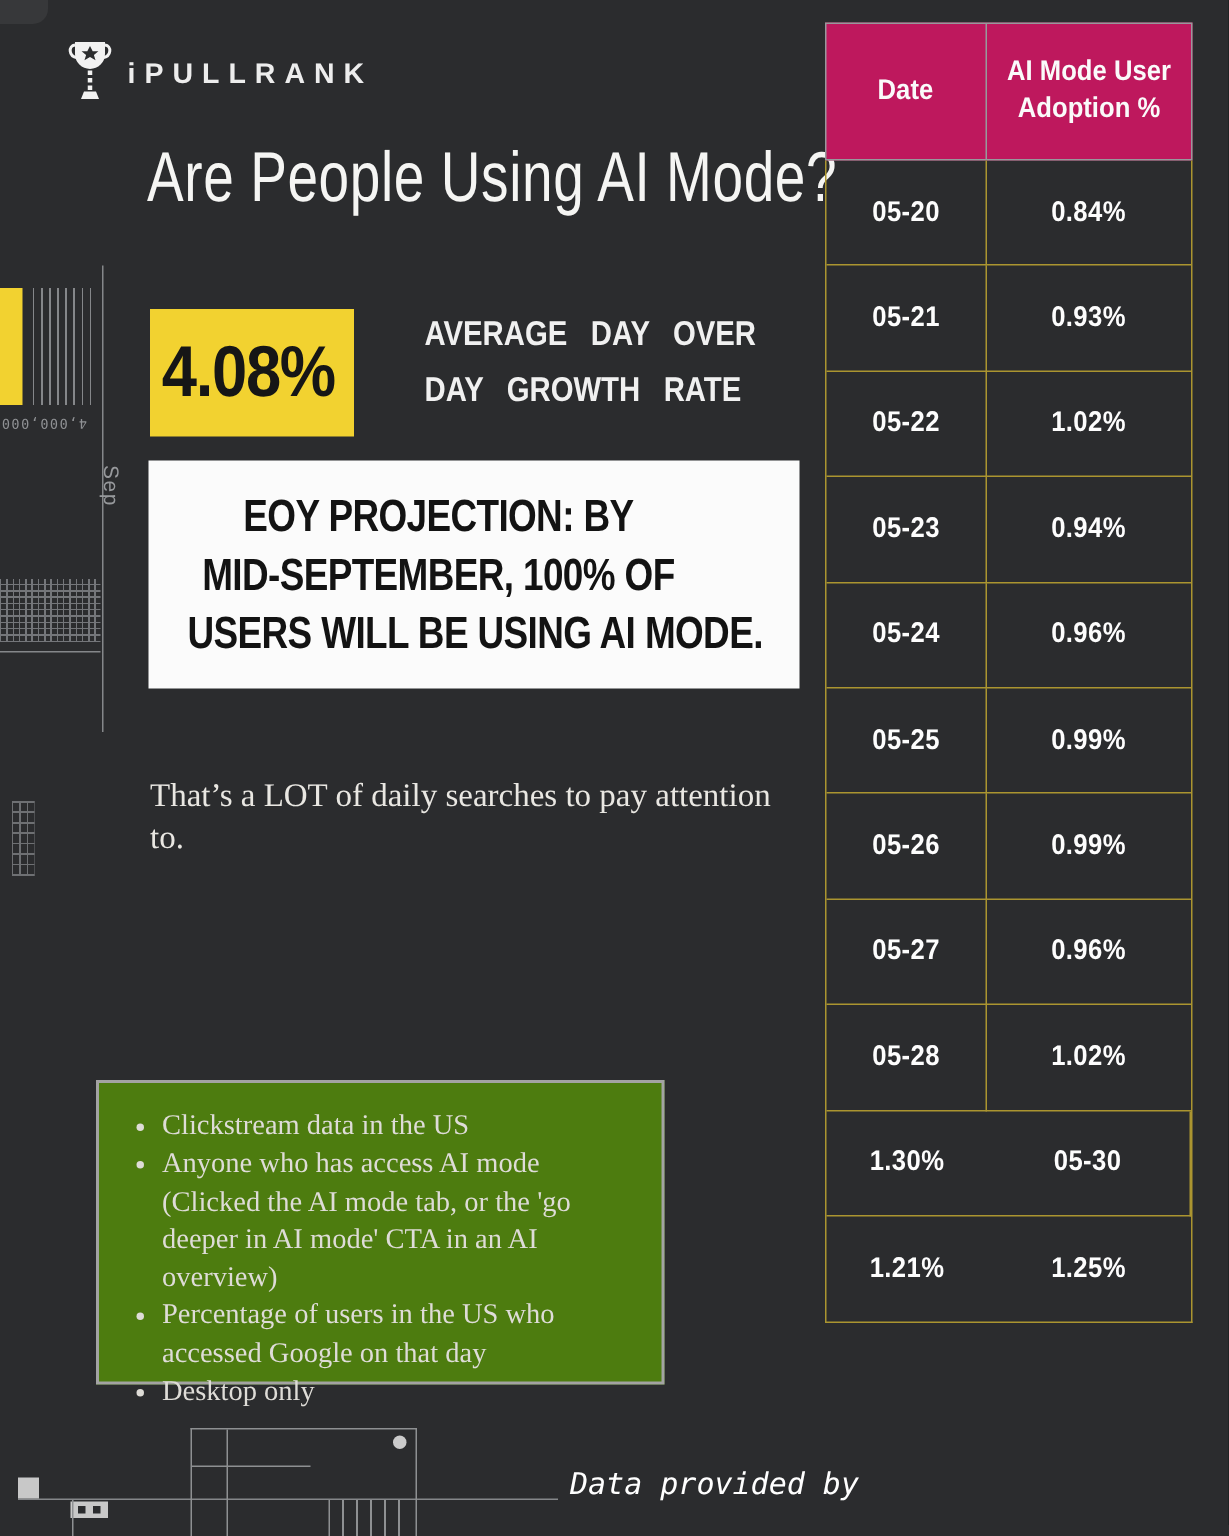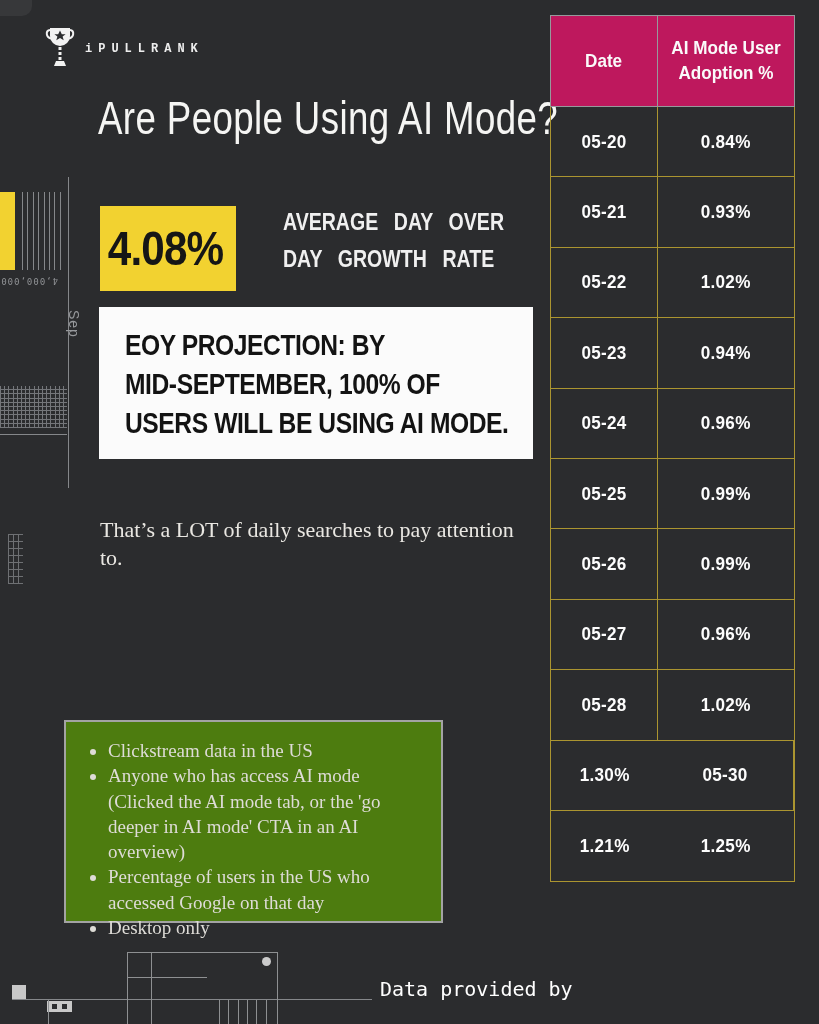--- a/index.html
+++ b/index.html
@@ -35,36 +35,36 @@
   .lite-square{left:12px;top:985px;width:14px;height:14px;background:#c8c8c8;}
   .blocks{left:47px;top:1001px;width:25px;height:11px;background:#c8c8c8;}
   .blocks .hole{position:absolute;width:5px;height:5px;background:#2b2c2e;top:3px;}
   .blocks .h1{left:5px;} .blocks .h2{left:15px;}
   .vline-bl{left:48px;top:1000px;width:1px;height:24px;background:#8e9092;}
   .vlines-bottom{left:219px;top:1000px;width:50px;height:24px;
     background:repeating-linear-gradient(90deg,#8e9092 0 1px,transparent 1px 9.3px);}
 
   
   .logo{left:45px;top:26px;display:flex;align-items:center;gap:10px;}
-  .logo-text{color:#ededed;font-size:12px;font-weight:600;letter-spacing:6px;font-family:Liberation Mono, monospace;}
+  .logo-text{color:#ededed;font-size:19px;font-weight:600;letter-spacing:6px;}
 
   
   .title{left:98px;top:90px;font-size:47px;font-weight:400;color:#f5f5f3;white-space:nowrap;
     transform:scaleX(0.78);transform-origin:left top;letter-spacing:0.5px;}
 
   
   .stat-box{left:100px;top:206px;width:136px;height:85px;background:#f2d230;
     display:flex;align-items:center;justify-content:flex-start;}
   .stat-value{font-size:48px;font-weight:800;color:#161616;letter-spacing:-1px;transform:scaleX(0.88);}
   .stat-label{left:283px;top:204px;color:#f0f0f0;font-size:23px;font-weight:700;line-height:1.6;
     word-spacing:12px;white-space:nowrap;transform:scaleX(0.85);transform-origin:left top;}
 
   
   .projection{left:99px;top:307px;width:434px;height:152px;background:#fbfbfb;
-    display:flex;flex-direction:column;justify-content:center;padding-left:26px;box-sizing:border-box;}
+    display:flex;flex-direction:column;justify-content:center;padding-left:26px;box-sizing:border-box;text-align:center;}
   .projection .line{font-size:30px;font-weight:800;color:#131313;line-height:1.3;white-space:nowrap;
     transform:scaleX(0.82);transform-origin:left center;letter-spacing:-0.5px;}
 
   
   .bodytext{left:100px;top:488px;width:425px;font-family:"Liberation Serif",serif;
     font-size:22px;color:#e9e7e2;line-height:1.28;}
   .bodytext .para2{margin-top:28px;}
 
   
   .method{left:64px;top:720px;width:379px;height:203px;background:#4d7c0f;border:2px solid #a3a3a3;
@@ -83,21 +83,21 @@
   .t-header .cond{transform:scaleX(0.9);}
   .t-body{display:grid;grid-template-columns:107px 1fr;
     border:1px solid #ab9530;border-top:none;box-sizing:border-box;}
   .t-body .cell{height:70.4px;display:flex;align-items:center;justify-content:center;
     border-bottom:1px solid #ab9530;color:#fdfdfd;font-weight:700;font-size:19px;box-sizing:border-box;}
   .t-body .cell.date{border-right:1px solid #ab9530;}
   .t-body .cell:nth-last-child(-n+2){border-bottom:none;}
   .t-body .cond{transform:scaleX(0.9);letter-spacing:0.3px;}
 
   
-  .footer{left:380px;top:977px;display:flex;align-items:center;gap:18px;}
+  .footer{left:380px;top:977px;display:flex;align-items:center;gap:18px;font-style:italic;}
   .credit{font-family:"DejaVu Sans Mono",monospace;font-size:20px;color:#ffffff;}
   .brand{display:flex;align-items:center;gap:7px;}
   .brand-name{font-size:28px;font-weight:700;color:#ffffff;letter-spacing:-0.3px;}
 </style>
 </head>
 <body>
 
 <div class="canvas">
 
   <div class="abs corner-glow"></div>

